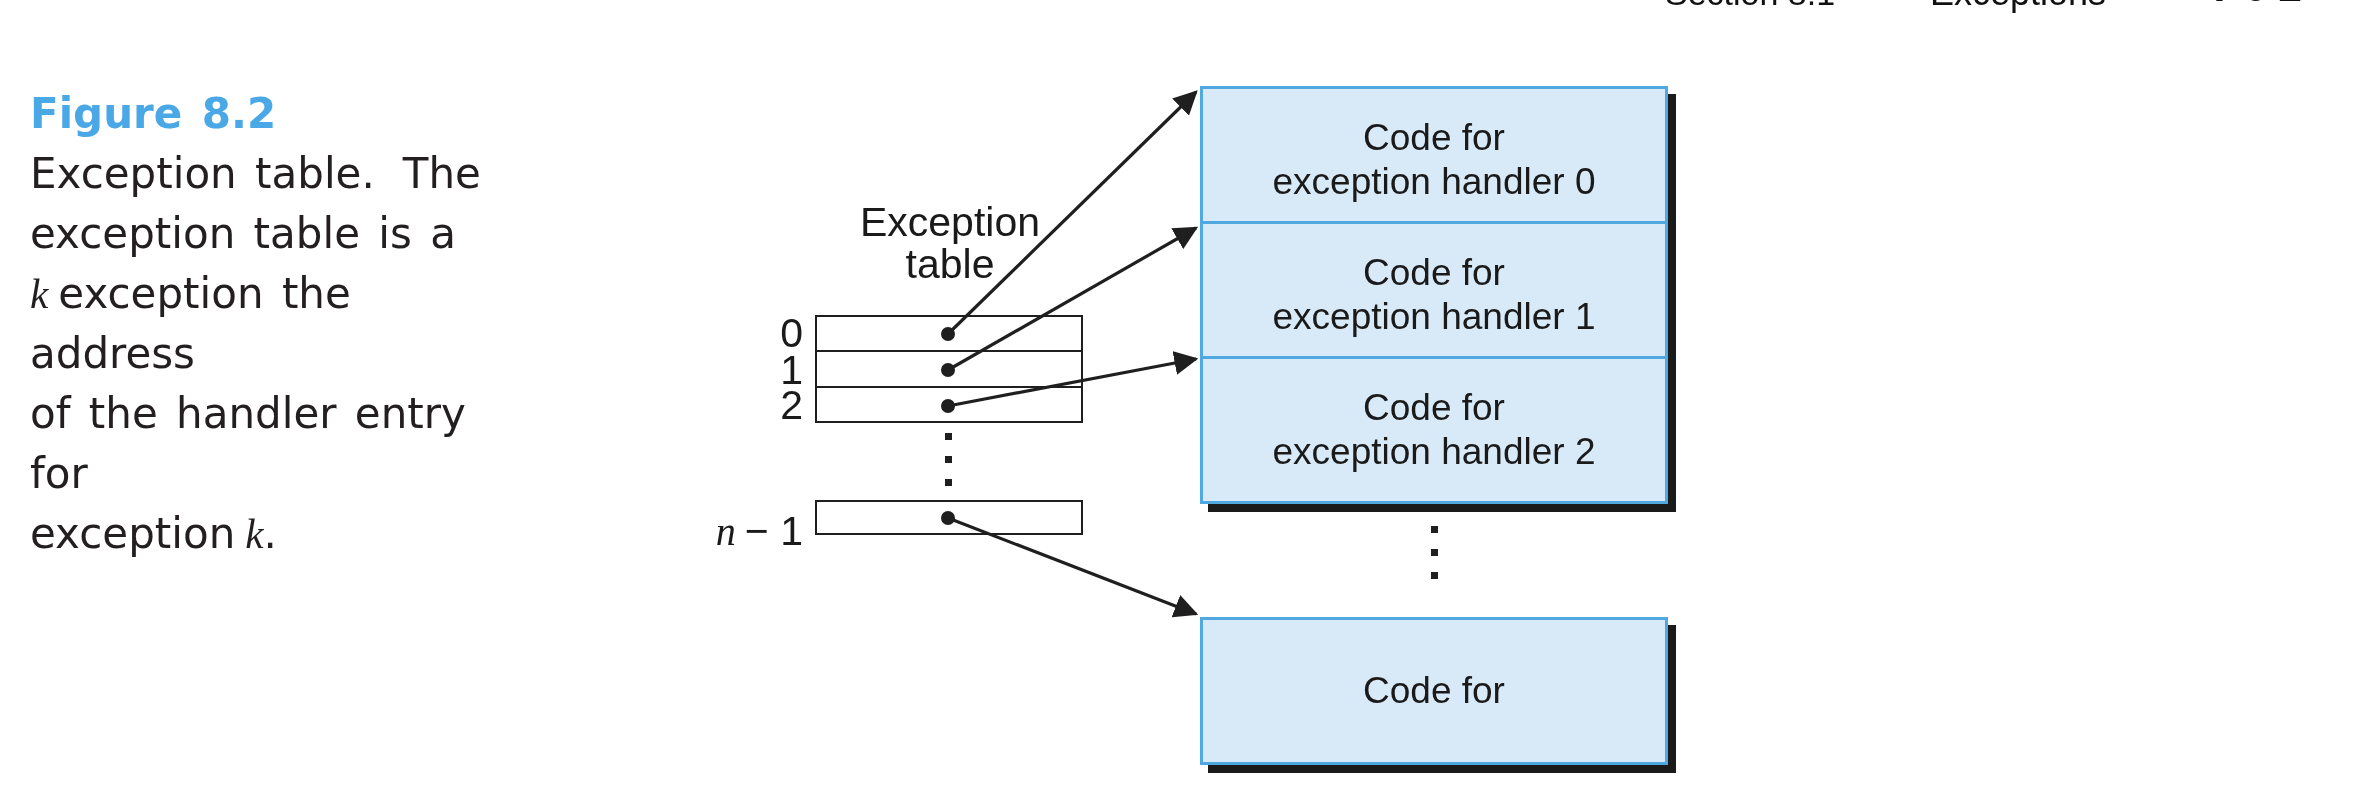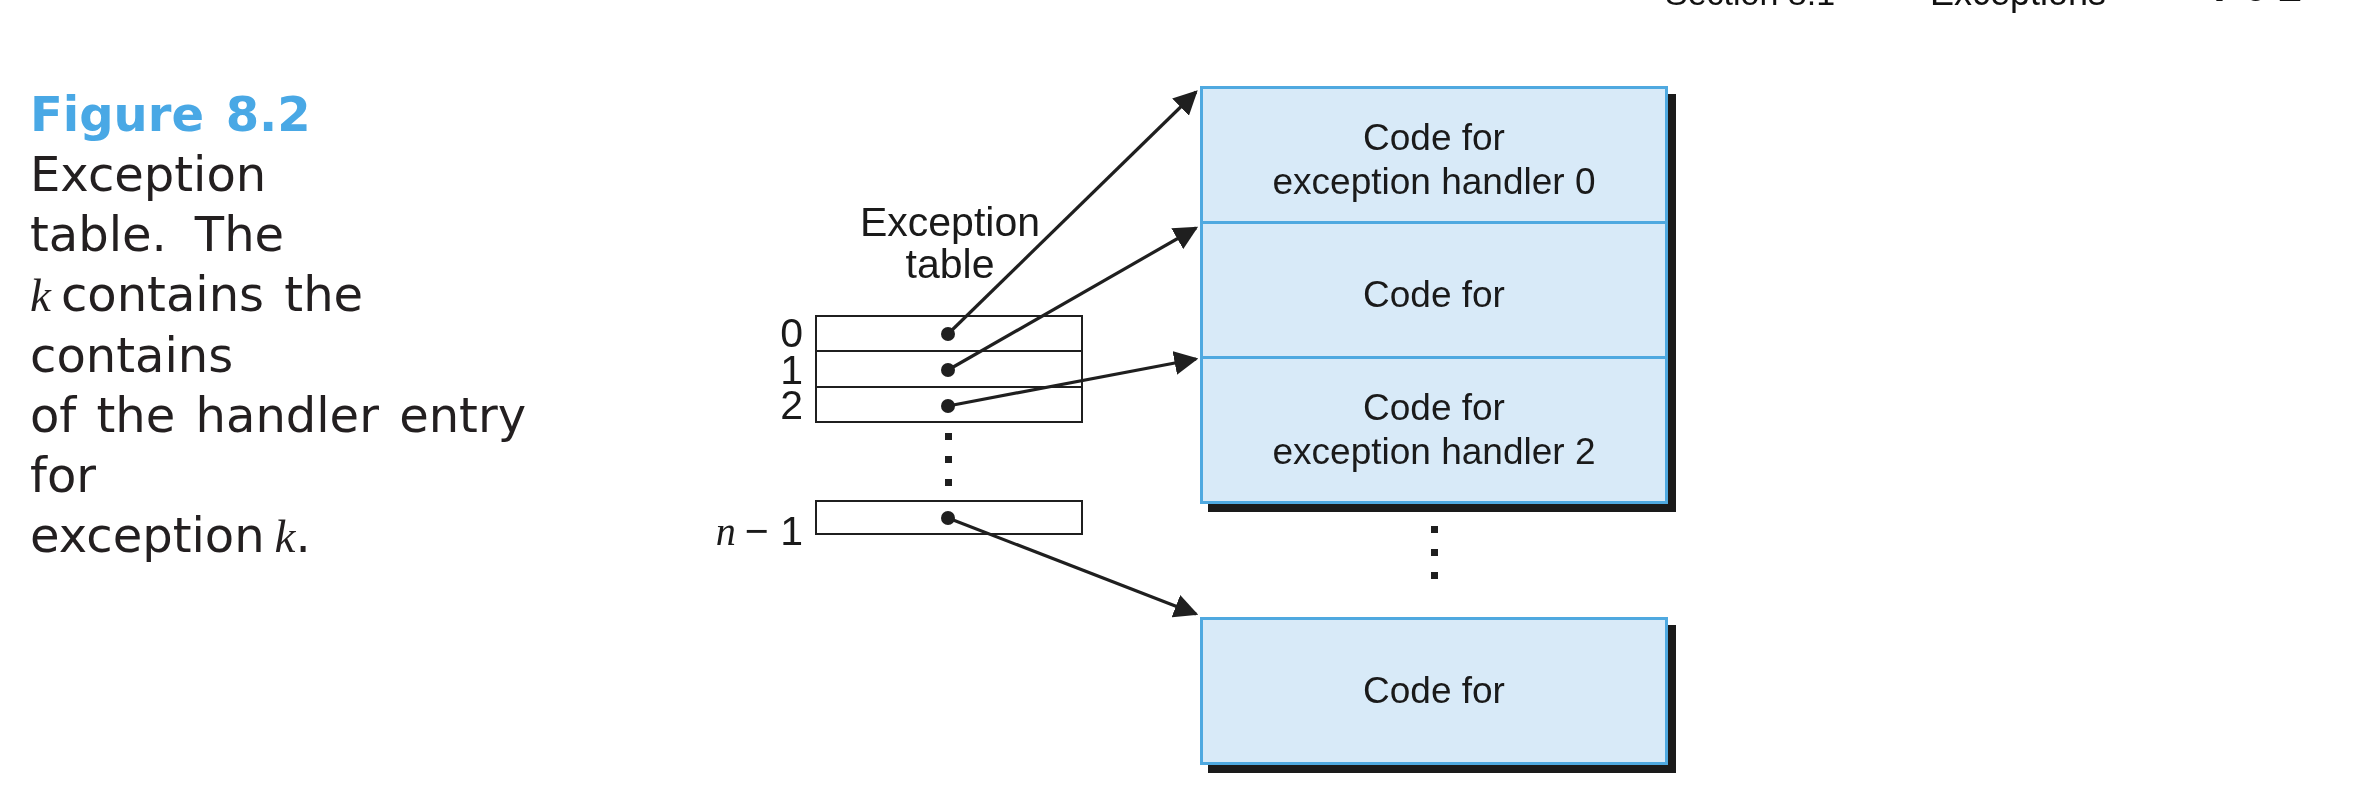--- a/index.html
+++ b/index.html
@@ -13,21 +13,21 @@
   }
   
   .hdr-span{position:absolute;font-size:34px;line-height:34px;color:#111;white-space:nowrap;}
   .hdr-section{left:1665px;top:-24px;}
   .hdr-title{left:1930px;top:-24px;font-size:36px;}
   .hdr-page{left:2210px;top:-31px;font-size:44px;font-weight:bold;letter-spacing:9px;}
   
   .caption{
     position:absolute;left:30px;top:84px;width:500px;
     font-family:"DejaVu Sans",sans-serif;
-    font-size:48px;line-height:60px;color:#231f20;
+    font-size:42px;line-height:60px;color:#231f20;
     word-spacing:5px;
   }
   .cap-fig{color:#49a8e5;font-weight:bold;}
   .cap-bold{font-weight:normal;}
   .cap-gap{margin-left:28px;}
   .cap-gap-sm{margin-left:10px;}
   .mvar{
     font-family:"Liberation Serif",serif;
     font-style:italic;font-weight:normal;
     font-size:0.98em;
@@ -80,21 +80,24 @@
   </div>
 
   <div class="caption">
     <div>
       <span class="cap-fig">Figure 8.2</span>
     </div>
     <div>
       <span class="cap-bold">Exception table.</span><span class="cap-gap">The</span>
     </div>
     <div>
-      <span class="mvar">k</span><span class="cap-gap-sm">contains the contains</span>
+      <span>exception table is a</span>
+    </div>
+    <div>
+      <span class="mvar">k</span><span class="cap-gap-sm">exception the address</span>
     </div>
     <div>
       <span>of the handler entry for</span>
     </div>
     <div>
       <span>exception</span><span class="mvar cap-gap-sm">k</span><span>.</span>
     </div>
   </div>
 
   <div class="etable-label">
@@ -115,20 +118,21 @@
   </div>
 
   <div class="etable-last"></div>
 
   <div class="handler-box hb0">
     <div>Code for</div>
     <div>exception handler 0</div>
   </div>
   <div class="handler-box hb1">
     <div>Code for</div>
+    <div>exception handler 1</div>
   </div>
   <div class="handler-box hb2">
     <div>Code for</div>
     <div>exception handler 2</div>
   </div>
   <div class="handler-box hb3">
     <div>Code for</div>
   </div>
 
   <svg class="overlay" width="2372" height="812" viewBox="0 0 2372 812">

